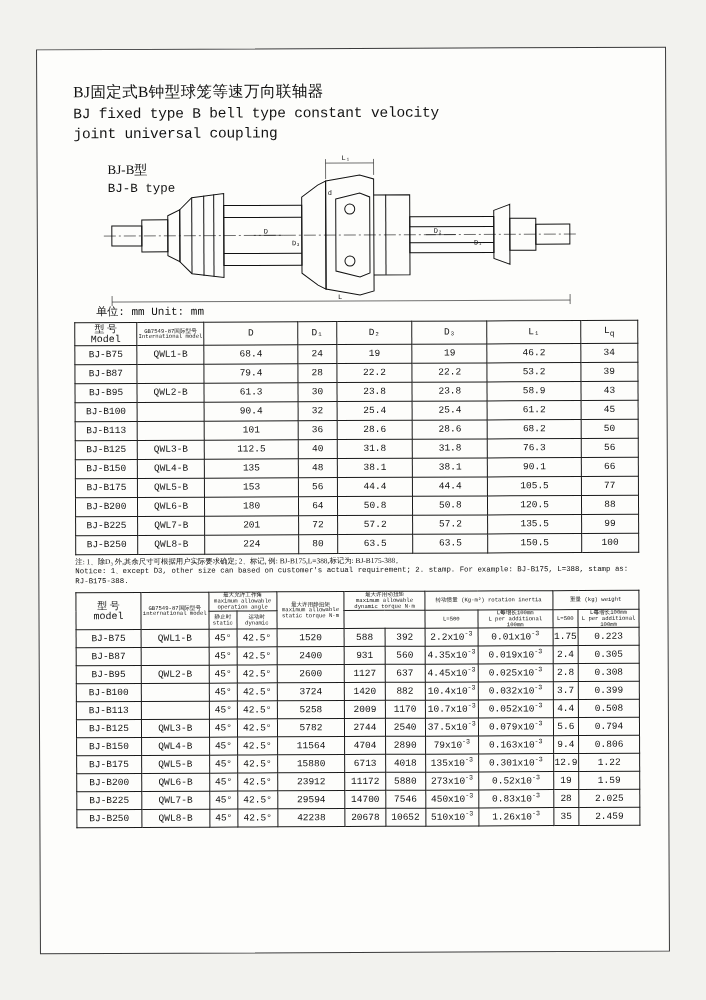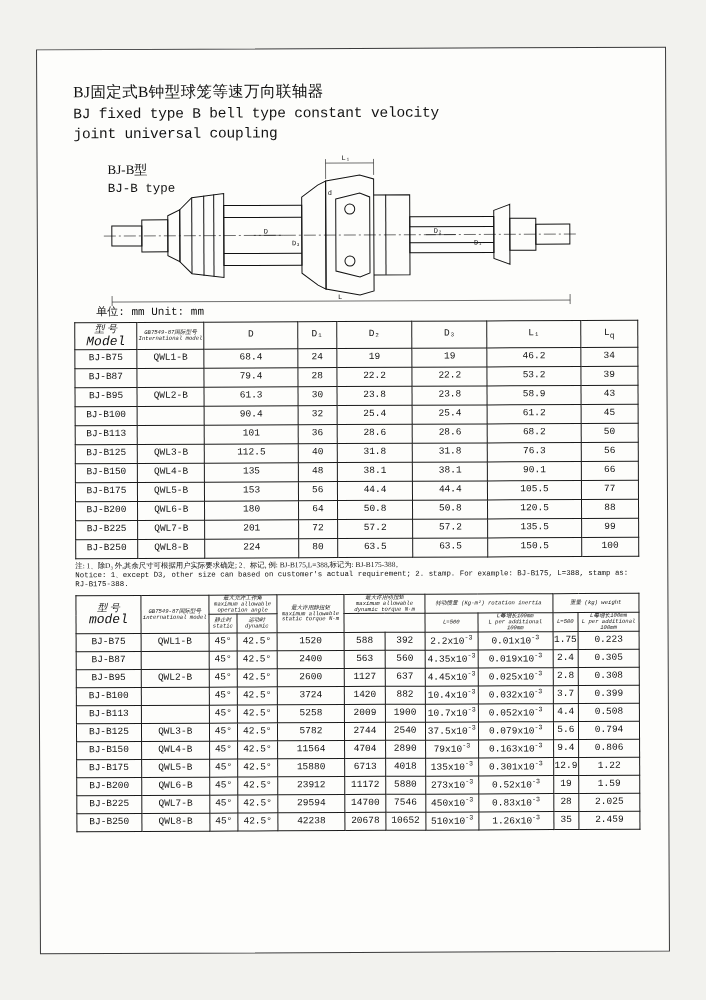--- a/index.html
+++ b/index.html
@@ -68,31 +68,31 @@
     border:1px solid #1b1b1b;
     text-align:center;
     font-weight:normal;
     font-size:9.5px;
     padding:0;
     height:17px;
     line-height:1.15;
   }
   .t1 td,.t1 th{height:18px;}
   .hdr-zh{font-family:"Liberation Serif",serif;font-size:10px;}
-  .small{font-size:13px;line-height:1.05;}
+  .small{font-size:10px;line-height:1.05;}
   .xsmall{font-size:5.6px;line-height:1.05;}
   .note{
     font-size:7.4px;
     line-height:1.35;
     margin:2px 0 5px 0;
     font-family:"Liberation Mono",monospace;
   }
   .note .zh{font-family:"Liberation Serif",serif;}
   sup{font-size:70%;}
-  .cellstack{display:block;font-style:italic;}
+  .cellstack{display:block;}
 </style>
 </head>
 <body>
 
 <div class="page">
   <div class="inner">
 
     <div class="title-zh">BJ固定式B钟型球笼等速万向联轴器</div>
     <div class="title-en">BJ fixed type B bell type constant velocity</div>
     <div class="title-en">joint universal coupling</div>
@@ -369,21 +369,21 @@
             <td>0.01x10<sup>-3</sup></td>
             <td>1.75</td>
             <td>0.223</td>
           </tr>
           <tr>
             <td>BJ-B87</td>
             <td></td>
             <td>45°</td>
             <td>42.5°</td>
             <td>2400</td>
-            <td>563</td>
+            <td>931</td>
             <td>560</td>
             <td>4.35x10<sup>-3</sup></td>
             <td>0.019x10<sup>-3</sup></td>
             <td>2.4</td>
             <td>0.305</td>
           </tr>
           <tr>
             <td>BJ-B95</td>
             <td>QWL2-B</td>
             <td>45°</td>
@@ -409,21 +409,21 @@
             <td>3.7</td>
             <td>0.399</td>
           </tr>
           <tr>
             <td>BJ-B113</td>
             <td></td>
             <td>45°</td>
             <td>42.5°</td>
             <td>5258</td>
             <td>2009</td>
-            <td>1900</td>
+            <td>1170</td>
             <td>10.7x10<sup>-3</sup></td>
             <td>0.052x10<sup>-3</sup></td>
             <td>4.4</td>
             <td>0.508</td>
           </tr>
           <tr>
             <td>BJ-B125</td>
             <td>QWL3-B</td>
             <td>45°</td>
             <td>42.5°</td>

